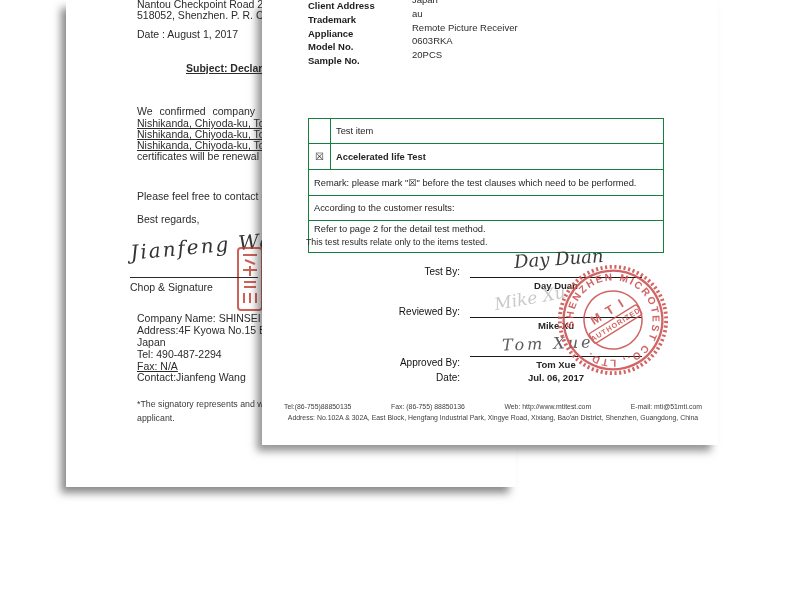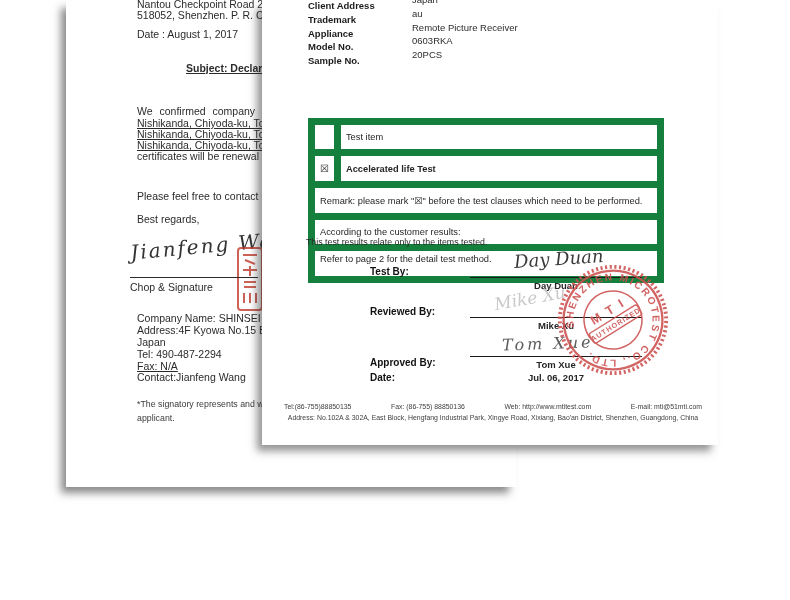--- a/index.html
+++ b/index.html
@@ -48,31 +48,31 @@
 
   
   .page-right { color:#262626; font-size:9.5px; }
   .fields { position:absolute; left:46px; top:-7px; width:380px; }
   .field-row { display:flex; height:13.7px; align-items:center; }
   .field-row .lab { width:104px; font-weight:bold; color:#1c1c1c;margin-top:12px; }
   .field-row .val { color:#2c2c2c; }
 
   table.testtbl { position:absolute; left:46px; top:118px; width:356px;
                   border-collapse:collapse; font-size:9.3px; }
-  table.testtbl td { border:7px solid #15803d; padding:7px 5px; vertical-align:middle; }
+  table.testtbl td { border:1px solid #15803d; padding:7px 5px; vertical-align:middle; }
   td.cbcol { width:22px; text-align:center; font-size:10px; }
   tr.r-item td { height:16px; }
   tr.r-check td { height:17px; }
   tr.r-remark td, tr.r-req td { height:15px; }
   tr.r-method td { height:32px; vertical-align:top; padding-top:3px; }
 
   .note1 { left:44px; top:224px; font-size:8.8px; }
   .note2 { left:44px; top:237px; font-size:8.8px; }
 
-  .sig-label { position:absolute; width:90px; text-align:left; font-weight:bold;
+  .sig-label { position:absolute; width:90px; text-align:right; font-weight:normal;
                font-size:10px; color:#111; }
   .sig-line  { position:absolute; left:208px; width:172px; border-bottom:1.6px solid #1a1a1a; height:0; }
   .sig-name  { position:absolute; left:208px; width:172px; text-align:center;
                font-weight:bold; font-size:9.5px; }
   .hw-day  { left:252px; top:248px; font-size:18px; color:#3a3a3a; transform:rotate(-4deg); }
   .hw-mike { left:232px; top:288px; font-size:17px; color:#c9c9c9; transform:rotate(-10deg); }
   .hw-tom  { left:240px; top:334px; font-size:16px; color:#5c5c5c; letter-spacing:3px; transform:rotate(-2deg); }
 
   .stamp { position:absolute; left:293px; top:262px; width:116px; height:116px;
            transform:rotate(-14deg); opacity:.88; z-index:3; }

